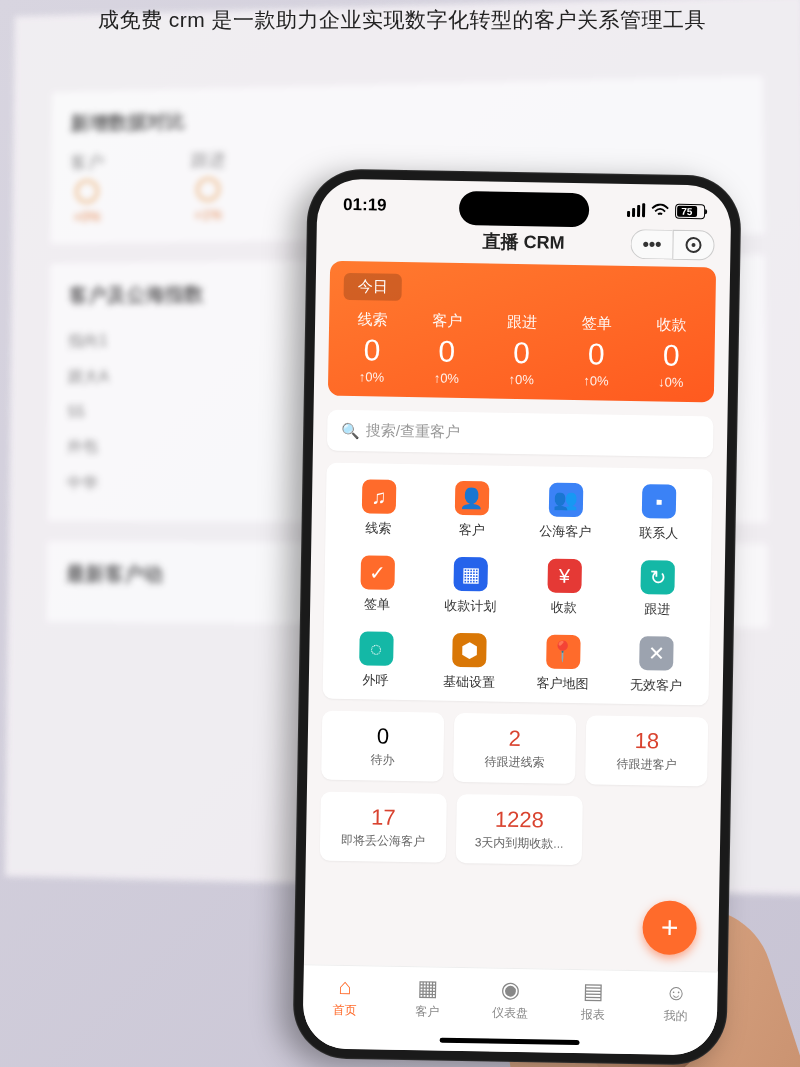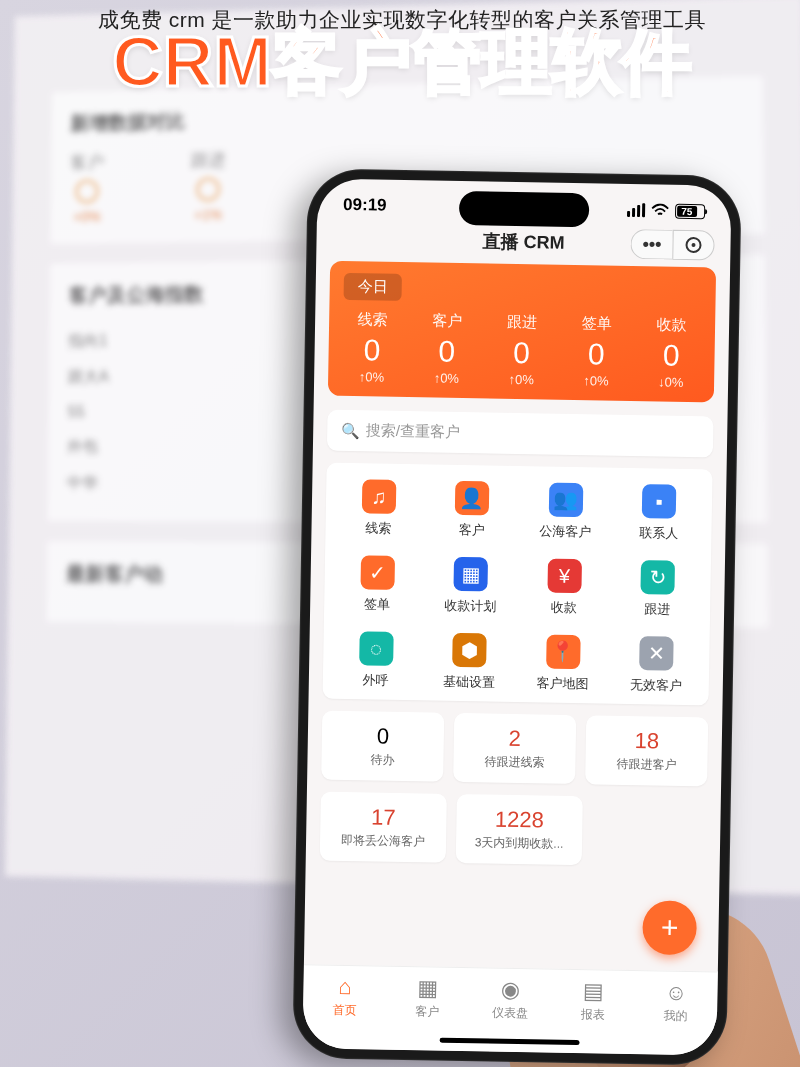--- a/index.html
+++ b/index.html
@@ -259,34 +259,33 @@
     <div class="bg-list-row">外包</div>
     <div class="bg-list-row">中华</div>
   </div>
   <div class="bg-section">
     <h3>最新客户动</h3>
   </div>
 </div>
 
 <div class="caption-overlay">
   <div class="caption-small">成免费 crm 是一款助力企业实现数字化转型的客户关系管理工具</div>
-  <div class="caption-large">CRM客户管理软件</div>
 </div>
 
 <div class="hand">
   <div class="palm"></div>
   <div class="thumb"></div>
 </div>
 
 <div class="phone">
   <div class="phone-screen">
     <div class="notch"></div>
 
     <div class="status-bar">
-      <span>09:19</span>
+      <span>01:19</span>
       <div class="status-right">
         <div class="signal">
             <span></span>
             <span></span>
             <span></span>
             <span></span>
           </div>
         <svg width="18" height="14">
             <path d="M1 5 Q9 -3 17 5 M4 8 Q9 3 14 8 M7 11 Q9 9 11 11" stroke="#000" stroke-width="1.8" fill="none"></path>
           </svg>

